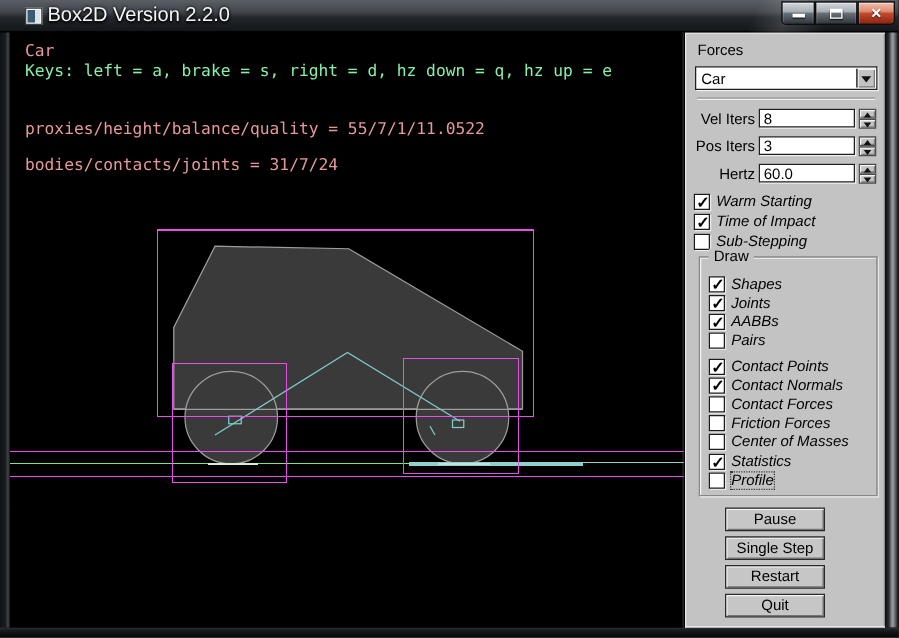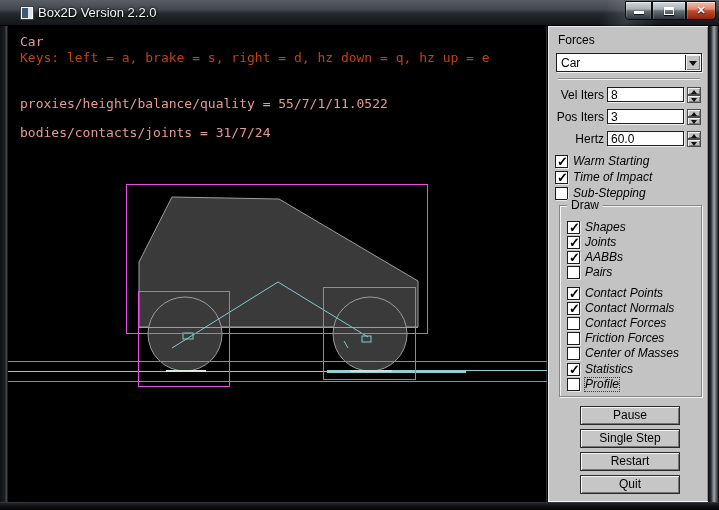--- a/index.html
+++ b/index.html
@@ -9,21 +9,21 @@
   
   .titlebar{position:absolute;left:0;top:0;width:719px;height:26px;
     background:linear-gradient(180deg,#5a5f65 0%,#42474d 38%,#24282d 55%,#121519 100%);
     border-bottom:1px solid #000;}
   .titlebar .sheen{position:absolute;right:0;top:0;width:260px;height:26px;
     background:linear-gradient(115deg,rgba(255,255,255,0) 55%,rgba(255,255,255,.14) 65%,rgba(255,255,255,0) 78%);}
   .app-icon{position:absolute;left:20px;top:6px;width:14px;height:14px;background:#dde3e8;
     border:1px solid #3a3f44;box-shadow:inset 0 0 0 1px #f7f9fa;}
   .app-icon:before{content:"";position:absolute;left:1px;top:1px;width:6px;height:10px;background:#3c5a74;}
   .title-text{position:absolute;left:38px;top:0;height:26px;line-height:25px;color:#f4f6f8;
-    font-size:13px;text-shadow:0 1px 2px #000,0 0 3px #000;}
+    font-size:16px;text-shadow:0 1px 2px #000,0 0 3px #000;}
   .cap-btn{position:absolute;top:1px;height:19px;border:1px solid #0c0d0e;
     box-shadow:inset 0 1px 0 rgba(255,255,255,.55),inset 1px 0 0 rgba(255,255,255,.18),inset -1px 0 0 rgba(255,255,255,.12);}
   .cap-btn.minb{left:625px;width:27px;border-radius:0 0 0 4px;
     background:linear-gradient(180deg,#d2d7db 0%,#a9b0b6 42%,#676f76 52%,#2f353b 100%);}
   .cap-btn.maxb{left:652px;width:34px;
     background:linear-gradient(180deg,#d2d7db 0%,#a9b0b6 42%,#676f76 52%,#2f353b 100%);}
   .cap-btn.closeb{left:686px;width:30px;border-radius:0 0 4px 0;
     background:linear-gradient(180deg,#f2bfad 0%,#df8a6f 42%,#c14a2d 52%,#8e2410 100%);}
   .glyph-min{position:absolute;left:50%;top:9px;margin-left:-5px;width:10px;height:3px;background:#fff;
     box-shadow:0 1px 1px rgba(0,0,0,.8);}
@@ -70,21 +70,21 @@
     border-left:3px solid transparent;border-right:3px solid transparent;border-bottom:4px solid #111;}
   .tri-dn{position:absolute;left:3px;top:2px;width:0;height:0;
     border-left:3px solid transparent;border-right:3px solid transparent;border-top:4px solid #111;}
   .chk{position:absolute;width:13px;height:13px;background:#fff;border:1px solid #1b1b1b;
     box-shadow:1px 1px 0 #e9e9e9;text-align:center;}
   .chk .mark{position:absolute;left:1px;top:-2px;font-size:13px;font-weight:bold;color:#000;}
   .chk-label{position:absolute;line-height:13px;white-space:nowrap;font-style:italic;}
   .group-box{position:absolute;left:11px;top:179px;width:143px;height:192px;
     border:1px solid #868686;box-shadow:inset 1px 1px 0 #f4f4f4,1px 1px 0 #f4f4f4;}
   .group-title{position:absolute;left:19px;top:173px;background:#c3c3c3;padding:0 4px;line-height:12px;}
-  .glui-btn{position:absolute;left:32px;width:100px;height:19px;background:#c6c6c6;
+  .glui-btn{position:absolute;left:32px;width:80px;height:19px;background:#c6c6c6;
     border:1px solid #2a2a2a;box-shadow:inset 1px 1px 0 #f5f5f5,inset -1px -1px 0 #747474;
     text-align:center;line-height:17px;font-size:12px;cursor:default;}
   .focus-dotted{outline:1px dotted #3c3c3c;}
 </style>
 </head>
 <body>
 
 <div class="window">
 
   <div class="titlebar">
@@ -131,21 +131,21 @@
         <rect x="118" y="158" width="301" height="149" fill="none" stroke-width="1" stroke="#e650e6"></rect>
         <rect x="130" y="265" width="91" height="95" fill="none" stroke-width="1" stroke="#e650e6"></rect>
         <rect x="315" y="261" width="92" height="92" fill="none" stroke-width="1" stroke="#e650e6"></rect>
 
         <line x1="158" y1="345" x2="198" y2="345" stroke-width="2" stroke="#d8eed8"></line>
         <line x1="342" y1="345" x2="384" y2="345" stroke-width="2" stroke="#ccdede"></line>
       </g>
     </svg>
 
     <div class="stat-line" style="top: 9px; color: rgb(230, 153, 153);">Car</div>
-    <div class="stat-line" style="top: 25px; color: #c2410c;">Keys: left = a, brake = s, right = d, hz down = q, hz up = e</div>
+    <div class="stat-line" style="top: 25px; color: #86efac;">Keys: left = a, brake = s, right = d, hz down = q, hz up = e</div>
     <div class="stat-line" style="top: 56px; color: rgb(230, 153, 153); margin-top: 44px;">bodies/contacts/joints = 31/7/24</div>
     <div class="stat-line" style="top: 71px; color: rgb(230, 153, 153);">proxies/height/balance/quality = 55/7/1/11.0522</div>
   </div>
 
   <div class="panel">
     <div class="lbl" style="left:10px;top:8px">Forces</div>
 
     <div class="dropdown">
       <div class="val">Car</div>
       <div class="dd-btn">

